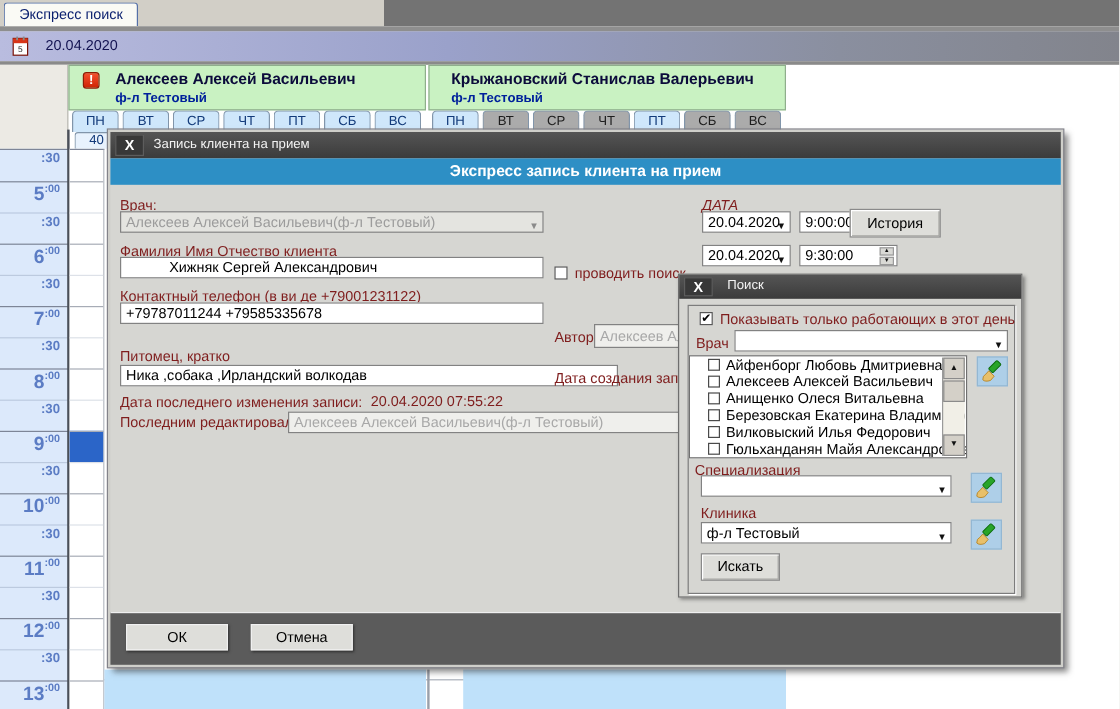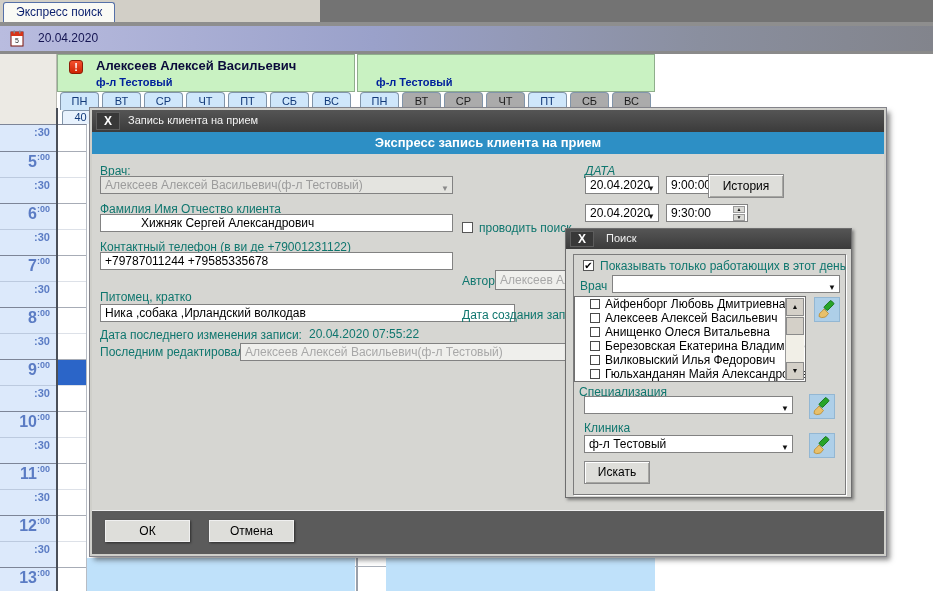--- a/index.html
+++ b/index.html
@@ -62,21 +62,21 @@
                background:linear-gradient(180deg,#555555,#3b3b3b); }
   .win-title .ttl { position:absolute; left:36px; top:4px; font-size:11px; color:#f2f2f2; }
   .close-btn { position:absolute; left:4px; top:2px; width:24px; height:18px; background:#383838;
                border:1px solid #5d5d5d; color:#ffffff; font-weight:bold; font-size:12px;
                text-align:center; line-height:16px; }
 
   .modal { position:absolute; left:90px; top:108px; width:796px; height:448px; background:#d6d6d2;
            border:2px solid #cfcfca; outline:1px solid #83838a; box-shadow:4px 4px 5px rgba(40,40,40,0.55); z-index:10; }
   .banner { position:absolute; left:0; top:22px; right:0; height:22px; background:#2d8fc5;
             color:#ffffff; font-weight:bold; font-size:13px; text-align:center; line-height:22px; }
-  .lbl { position:absolute; font-size:12px; color:#0f766e; white-space:nowrap; }
+  .lbl { position:absolute; font-size:12px; color:#7f1d1d; white-space:nowrap; }
   .fld { position:absolute; height:18px; background:#fff; border:1px solid #828282; font-size:12px;
          line-height:16px; padding:0 4px; white-space:nowrap; overflow:hidden; }
   .fld.dis { background:#e4e4e0; color:#9c9c9c; }
   .fld.dis2 { background:#efefec; color:#a8a8a8; }
   .combo-ar { position:absolute; right:3px; top:4px; font-size:8px; color:#111; }
   .combo-ar.g { color:#8a8a8a; }
   .spin { position:absolute; right:2px; top:1px; width:12px; height:14px; display:flex; flex-direction:column; gap:1px; }
   .spin div { flex:1; background:#d9d9d5; border:1px solid #9a9a9a; font-size:5px; line-height:5px; text-align:center; color:#111; }
   .chk { position:absolute; width:11px; height:11px; background:#fff; border:1px solid #565656; font-size:10px; line-height:10px; text-align:center; color:#000; }
   .btn { position:absolute; background:#dededa; border:1px solid #8a8a8a; font-size:12px; color:#000;
@@ -122,20 +122,21 @@
   </div>
 
   <div class="corner"></div>
 
   <div class="doc-header" style="left:57px; width:298px;">
     <div class="alert-ic">!</div>
     <div class="nm" style="left:38px;">Алексеев Алексей Васильевич</div>
     <div class="br" style="left:38px;">ф-л Тестовый</div>
   </div>
   <div class="doc-header" style="left:357px; width:298px;">
+    <div class="nm" style="left:18px;">Крыжановский Станислав Валерьевич</div>
     <div class="br" style="left:18px;">ф-л Тестовый</div>
   </div>
 
   <div class="day-tabs" style="left:60px;">
       <div class="day-tab on">ПН</div>
       <div class="day-tab on">ВТ</div>
       <div class="day-tab on">СР</div>
       <div class="day-tab on">ЧТ</div>
       <div class="day-tab on">ПТ</div>
       <div class="day-tab on">СБ</div>

